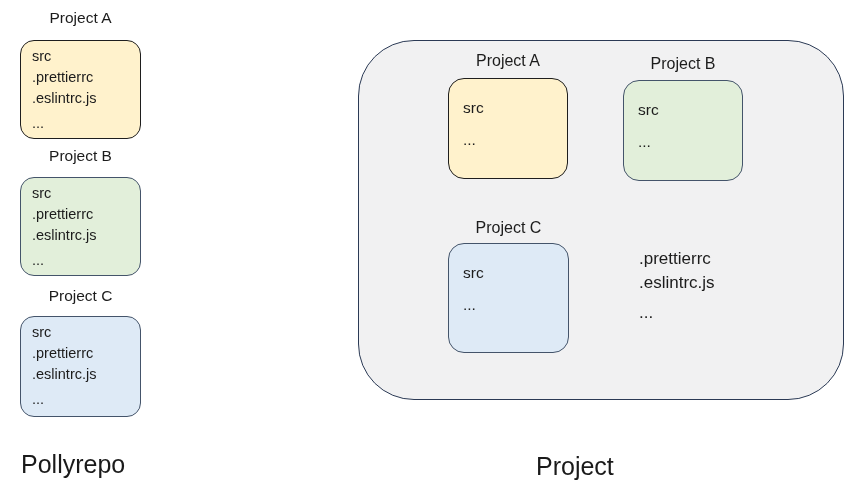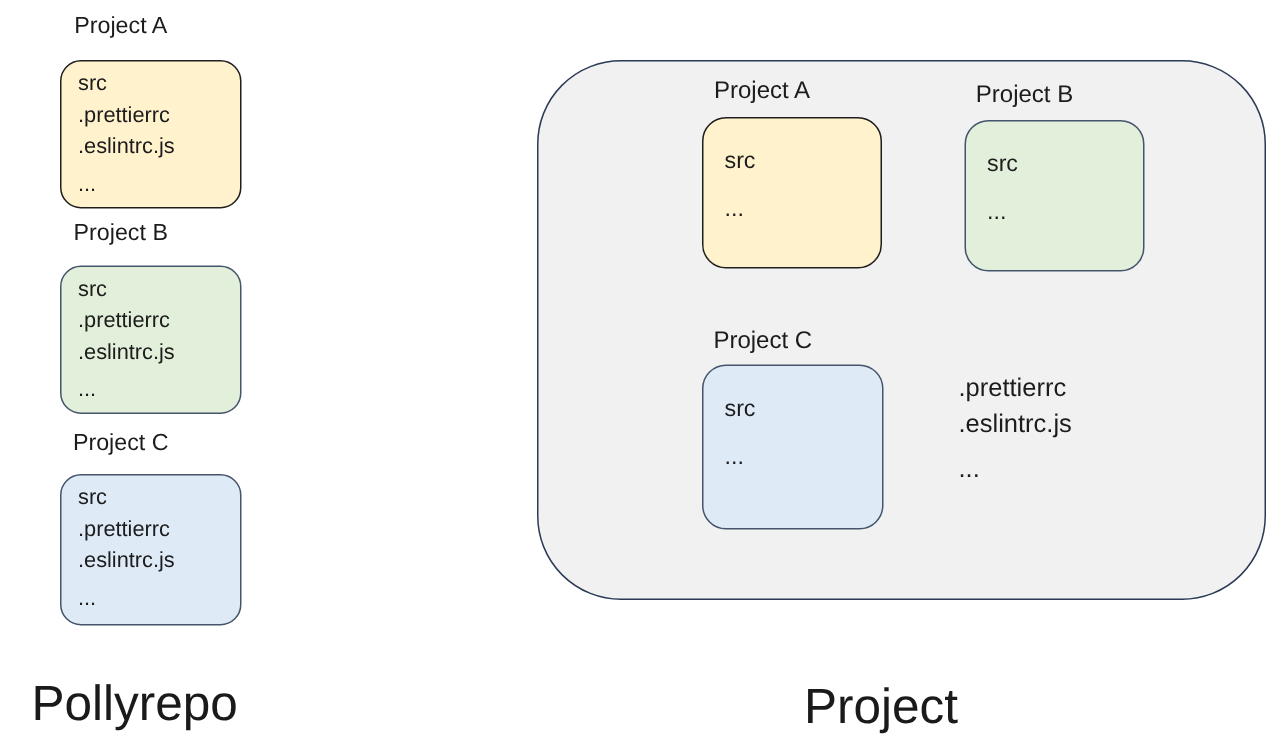--- a/index.html
+++ b/index.html
@@ -3,39 +3,39 @@
 <meta charset="utf-8">
 <style>
   html,body{margin:0;padding:0;}
   body{
     width:852px;height:495px;position:relative;background:#ffffff;
     font-family:"Liberation Sans", sans-serif;color:#1c1c1c;overflow:hidden;
   }
   .abs{position:absolute;}
   .title{font-size:15.5px;text-align:center;white-space:nowrap;}
   .card{
-    position:absolute;box-sizing:border-box;border-radius:14px;margin-left:20px;
+    position:absolute;box-sizing:border-box;border-radius:14px;
   }
   .fill-yellow{background:#FFF2CC;border:1.4px solid #1e1e1e;}
   .fill-green{background:#E2EFDA;border:1.4px solid #44546A;}
   .fill-blue{background:#DEEAF6;border:1.4px solid #44546A;}
   
   .pcard{width:121px;height:99px;padding:5px 8px 0 11px;font-size:14.5px;line-height:21px;}
   .pcard .more{margin-top:4px;}
   
   .mono-container{
     position:absolute;left:358px;top:40px;width:486px;height:360px;
     background:#F1F1F2;border:1.4px solid #2B3A55;border-radius:56px;box-sizing:border-box;
   }
   .mcard{width:120px;height:101px;border-radius:16px;padding:18px 8px 0 14px;font-size:15.5px;line-height:22px;}
   .mcard .more{margin-top:10px;}
   .mtitle{position:absolute;font-size:16px;text-align:center;white-space:nowrap;}
   .shared{position:absolute;left:280px;top:206px;font-size:17px;line-height:24px;}
   .shared .more{margin-top:6px;}
-  .repo-label{position:absolute;font-size:33px;color:#1a1a1a;white-space:nowrap;}
+  .repo-label{position:absolute;font-size:25px;color:#1a1a1a;white-space:nowrap;}
   .line{white-space:nowrap;}
 </style>
 </head>
 <body>
 
 <div>
 
   <div>
 
     <div class="abs title" style="left:20px;top:9px;width:121px;">Project A</div>

